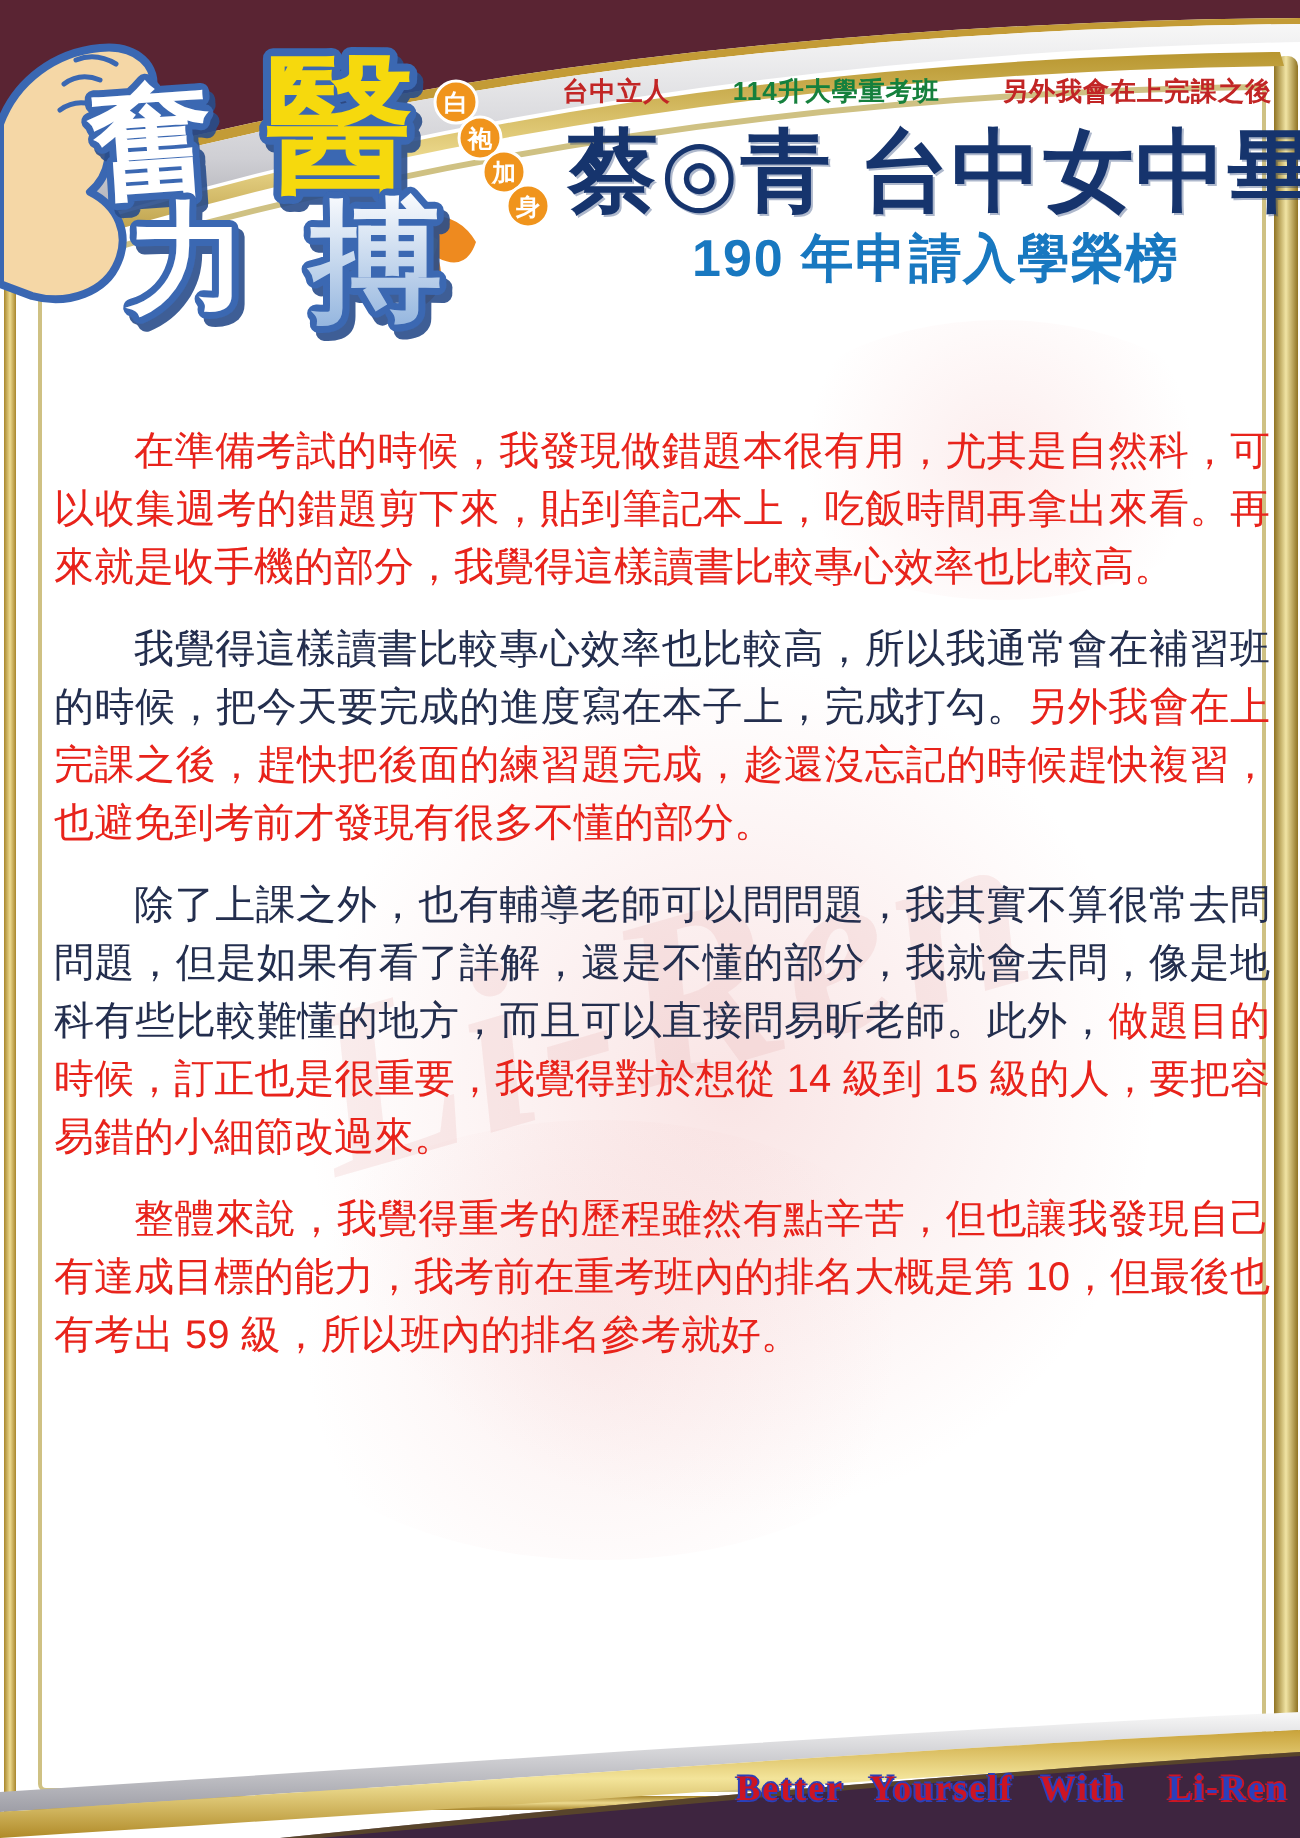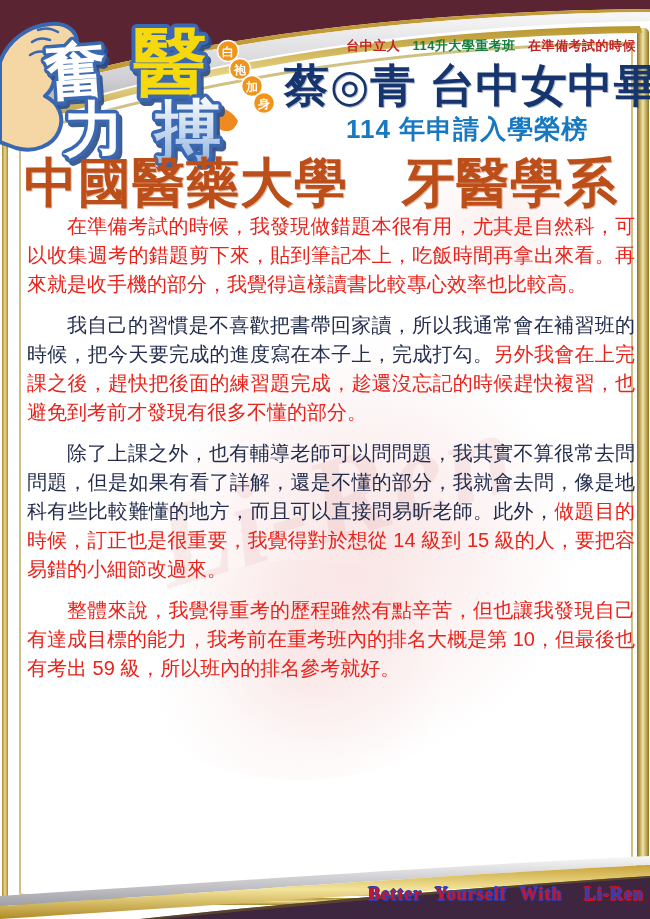--- a/index.html
+++ b/index.html
@@ -33,21 +33,21 @@
     border:2px solid #cfc183;border-top:none;border-radius:0 0 4px 4px;}
   
   .banner-svg{position:absolute;left:0;top:0;z-index:3;}
   .logo-svg{position:absolute;left:0;top:0;z-index:5;}
   .brand-line{
     position:absolute;right:14px;top:37px;z-index:6;
     font-size:13px;font-weight:bold;letter-spacing:.5px;white-space:nowrap;
   }
   .brand-line .r{color:#c22525;}
   .brand-line .n{color:#15803d;}
-  .brand-line span{margin-left:8px;text-align:center;}
+  .brand-line span{margin-left:27px;text-align:center;}
   
   .student-name{
     position:absolute;left:284px;top:56px;z-index:7;white-space:nowrap;
     font-size:45px;font-weight:900;color:#16346d;letter-spacing:1px;
     text-shadow:1px 1px 0 rgba(22,52,109,.35);
   }
   .list-title{
     position:absolute;left:346px;top:112px;z-index:7;white-space:nowrap;
     font-size:26px;font-weight:900;color:#1878c0;letter-spacing:1px;
   }
@@ -146,30 +146,29 @@
         <text x="240" y="73.5">袍</text>
         <text x="252" y="90.5">加</text>
         <text x="264" y="107.5">身</text>
       </g>
     </g>
   </svg>
 
   <div class="brand-line">
     <span class="r">台中立人</span>
     <span class="n">114升大學重考班</span>
-    <span class="r">在準備考試的時候</span>
+    <span class="r">另外我會在上完課之後</span>
   </div>
 
   <div class="student-name">蔡◎青 台中女中畢</div>
-  <div class="list-title">114 年申請入學榮榜</div>
-  <div class="admitted">中國醫藥大學　牙醫學系</div>
+  <div class="list-title">190 年申請入學榮榜</div>
 
   <div class="body-text">
       <p><span class="seg-red">在準備考試的時候，我發現做錯題本很有用，尤其是自然科，可以收集週考的錯題剪下來，貼到筆記本上，吃飯時間再拿出來看。再來就是收手機的部分，我覺得這樣讀書比較專心效率也比較高。</span></p>
-      <p><span class="seg-navy">我自己的習慣是不喜歡把書帶回家讀，所以我通常會在補習班的時候，把今天要完成的進度寫在本子上，完成打勾。</span><span class="seg-red">另外我會在上完課之後，趕快把後面的練習題完成，趁還沒忘記的時候趕快複習，也避免到考前才發現有很多不懂的部分。</span></p>
+      <p><span class="seg-navy">我覺得這樣讀書比較專心效率也比較高，所以我通常會在補習班的時候，把今天要完成的進度寫在本子上，完成打勾。</span><span class="seg-red">另外我會在上完課之後，趕快把後面的練習題完成，趁還沒忘記的時候趕快複習，也避免到考前才發現有很多不懂的部分。</span></p>
       <p><span class="seg-navy">除了上課之外，也有輔導老師可以問問題，我其實不算很常去問問題，但是如果有看了詳解，還是不懂的部分，我就會去問，像是地科有些比較難懂的地方，而且可以直接問易昕老師。此外，</span><span class="seg-red">做題目的時候，訂正也是很重要，我覺得對於想從 14 級到 15 級的人，要把容易錯的小細節改過來。</span></p>
       <p><span class="seg-red">整體來說，我覺得重考的歷程雖然有點辛苦，但也讓我發現自己有達成目標的能力，我考前在重考班內的排名大概是第 10，但最後也有考出 59 級，所以班內的排名參考就好。</span></p>
     </div>
 
   <svg class="footer-svg" width="650" height="64" viewBox="0 0 650 64">
     <defs>
       <linearGradient id="silverGradF" x1="0" y1="0" x2="0" y2="1">
         <stop offset="0" stop-color="#f8f8f8"></stop>
           <stop offset="1" stop-color="#9e9ea6"></stop>
       </linearGradient>

